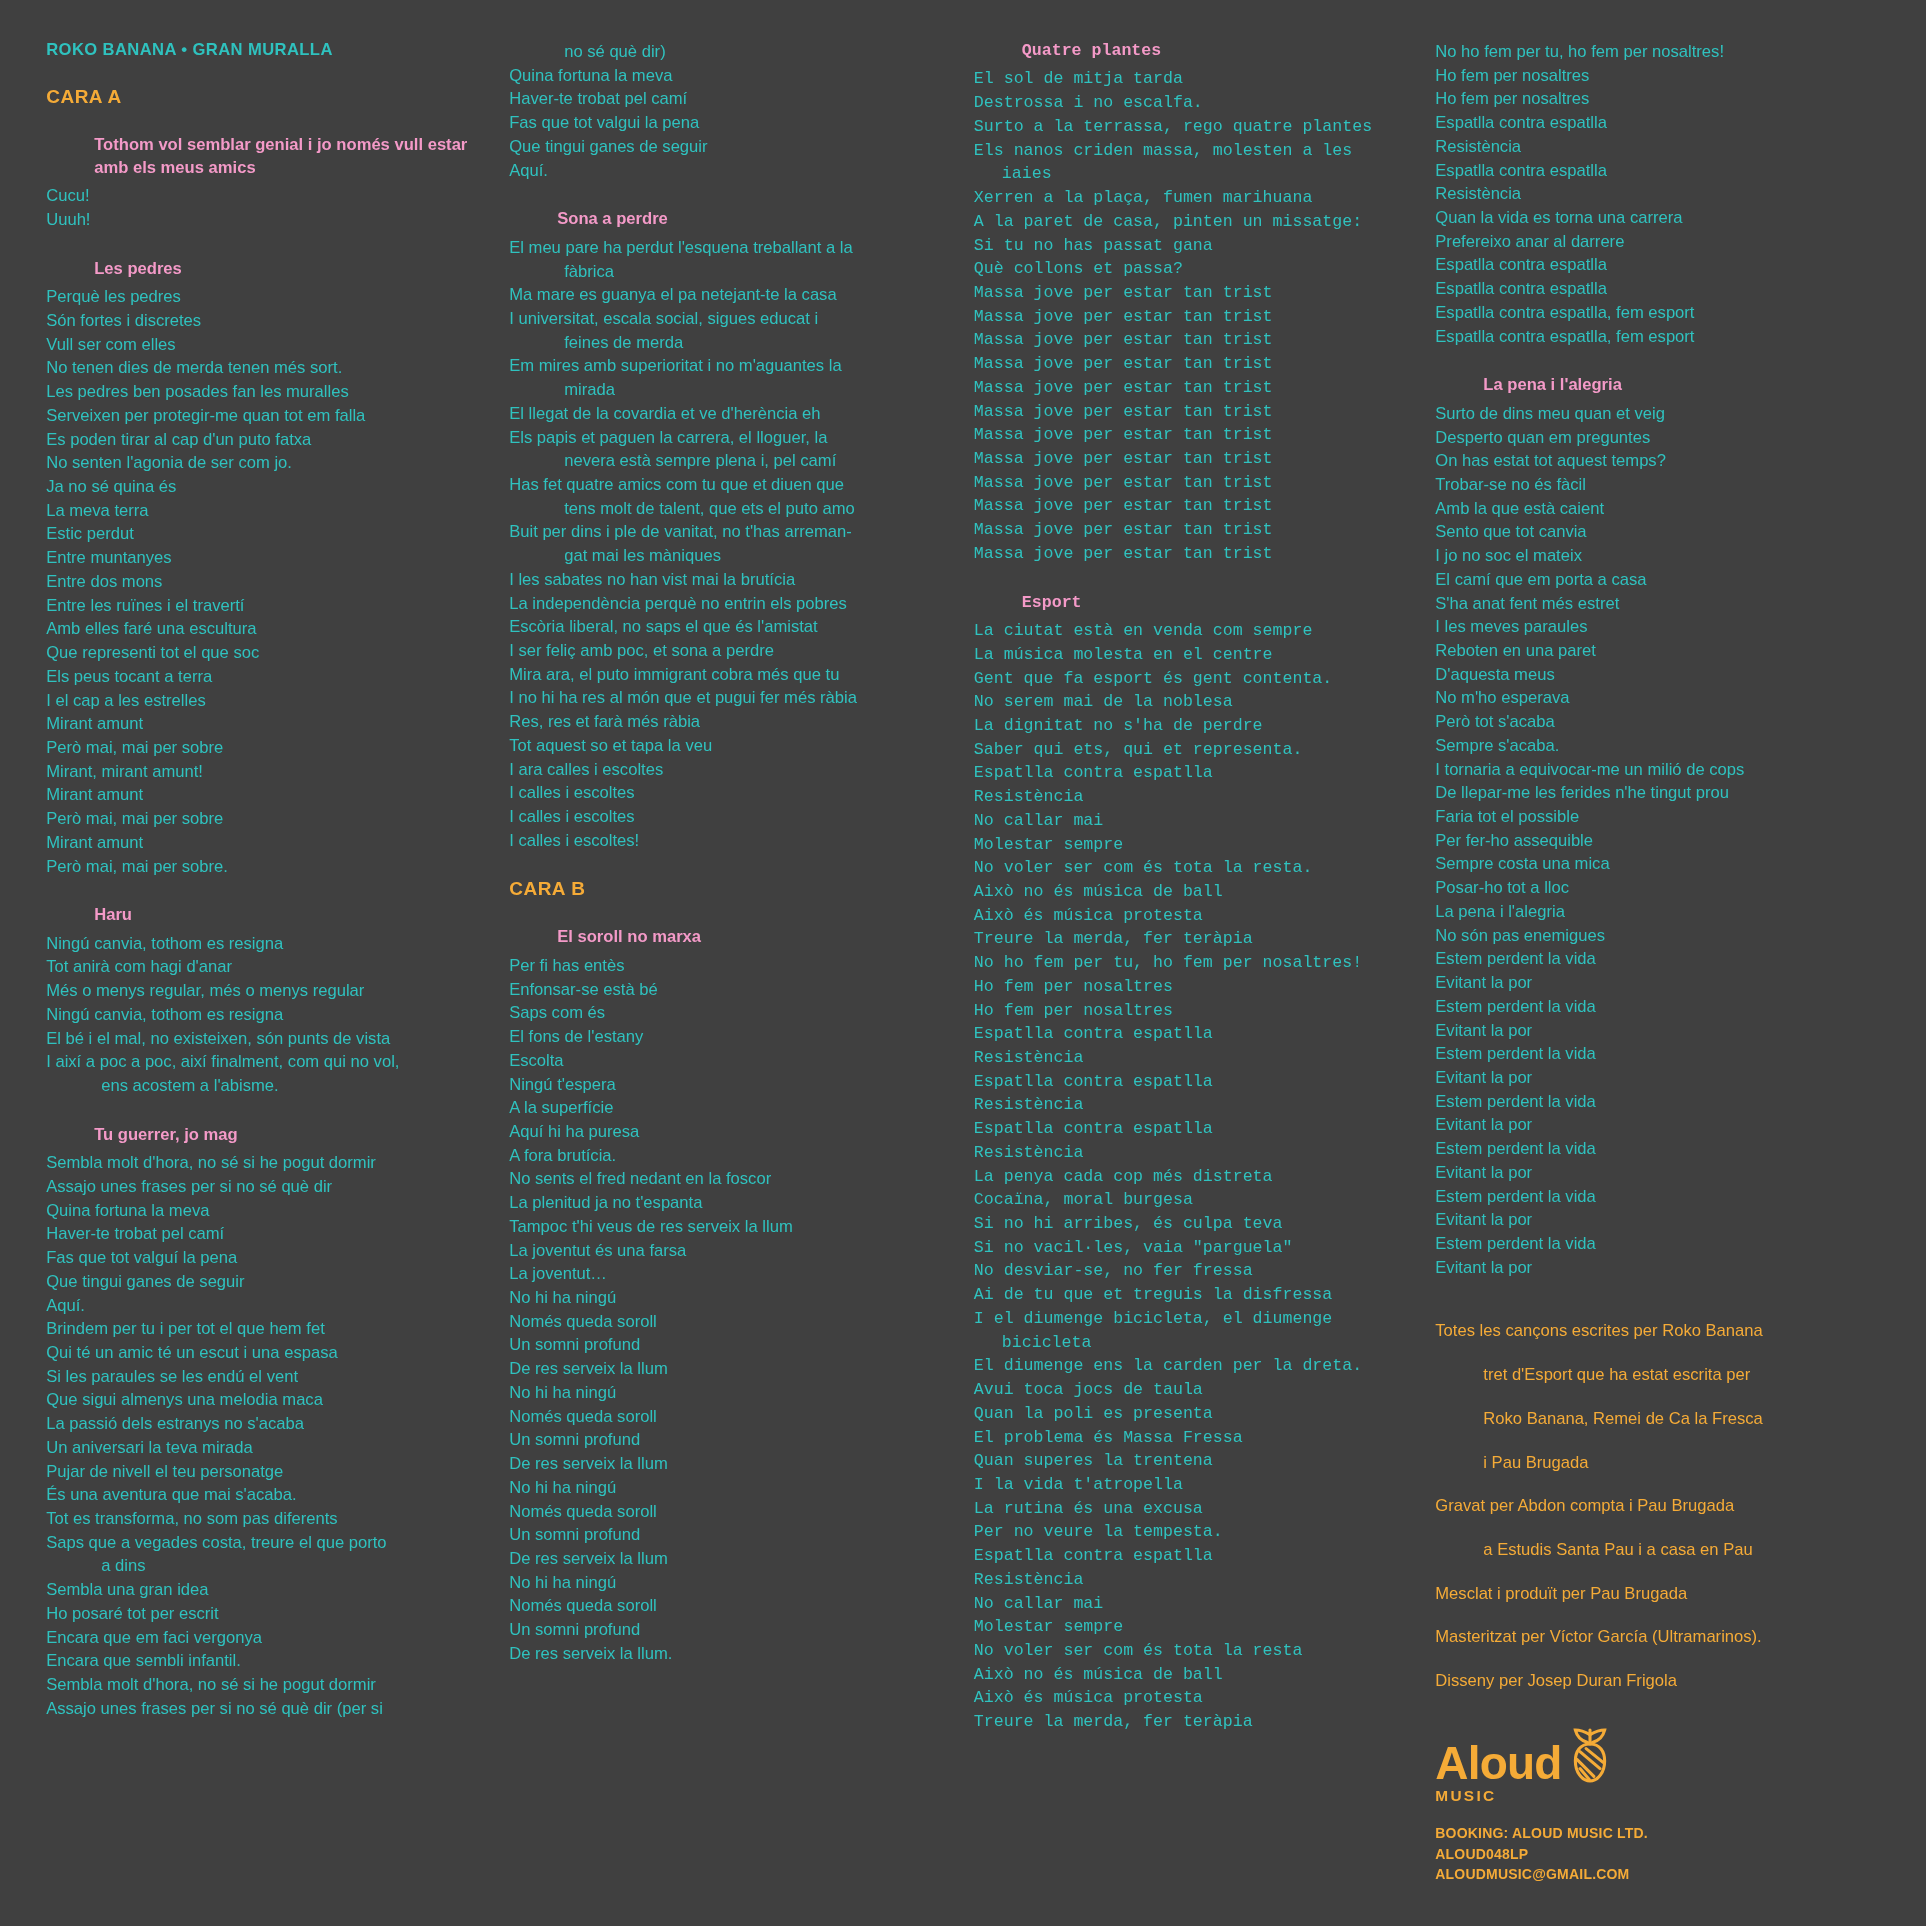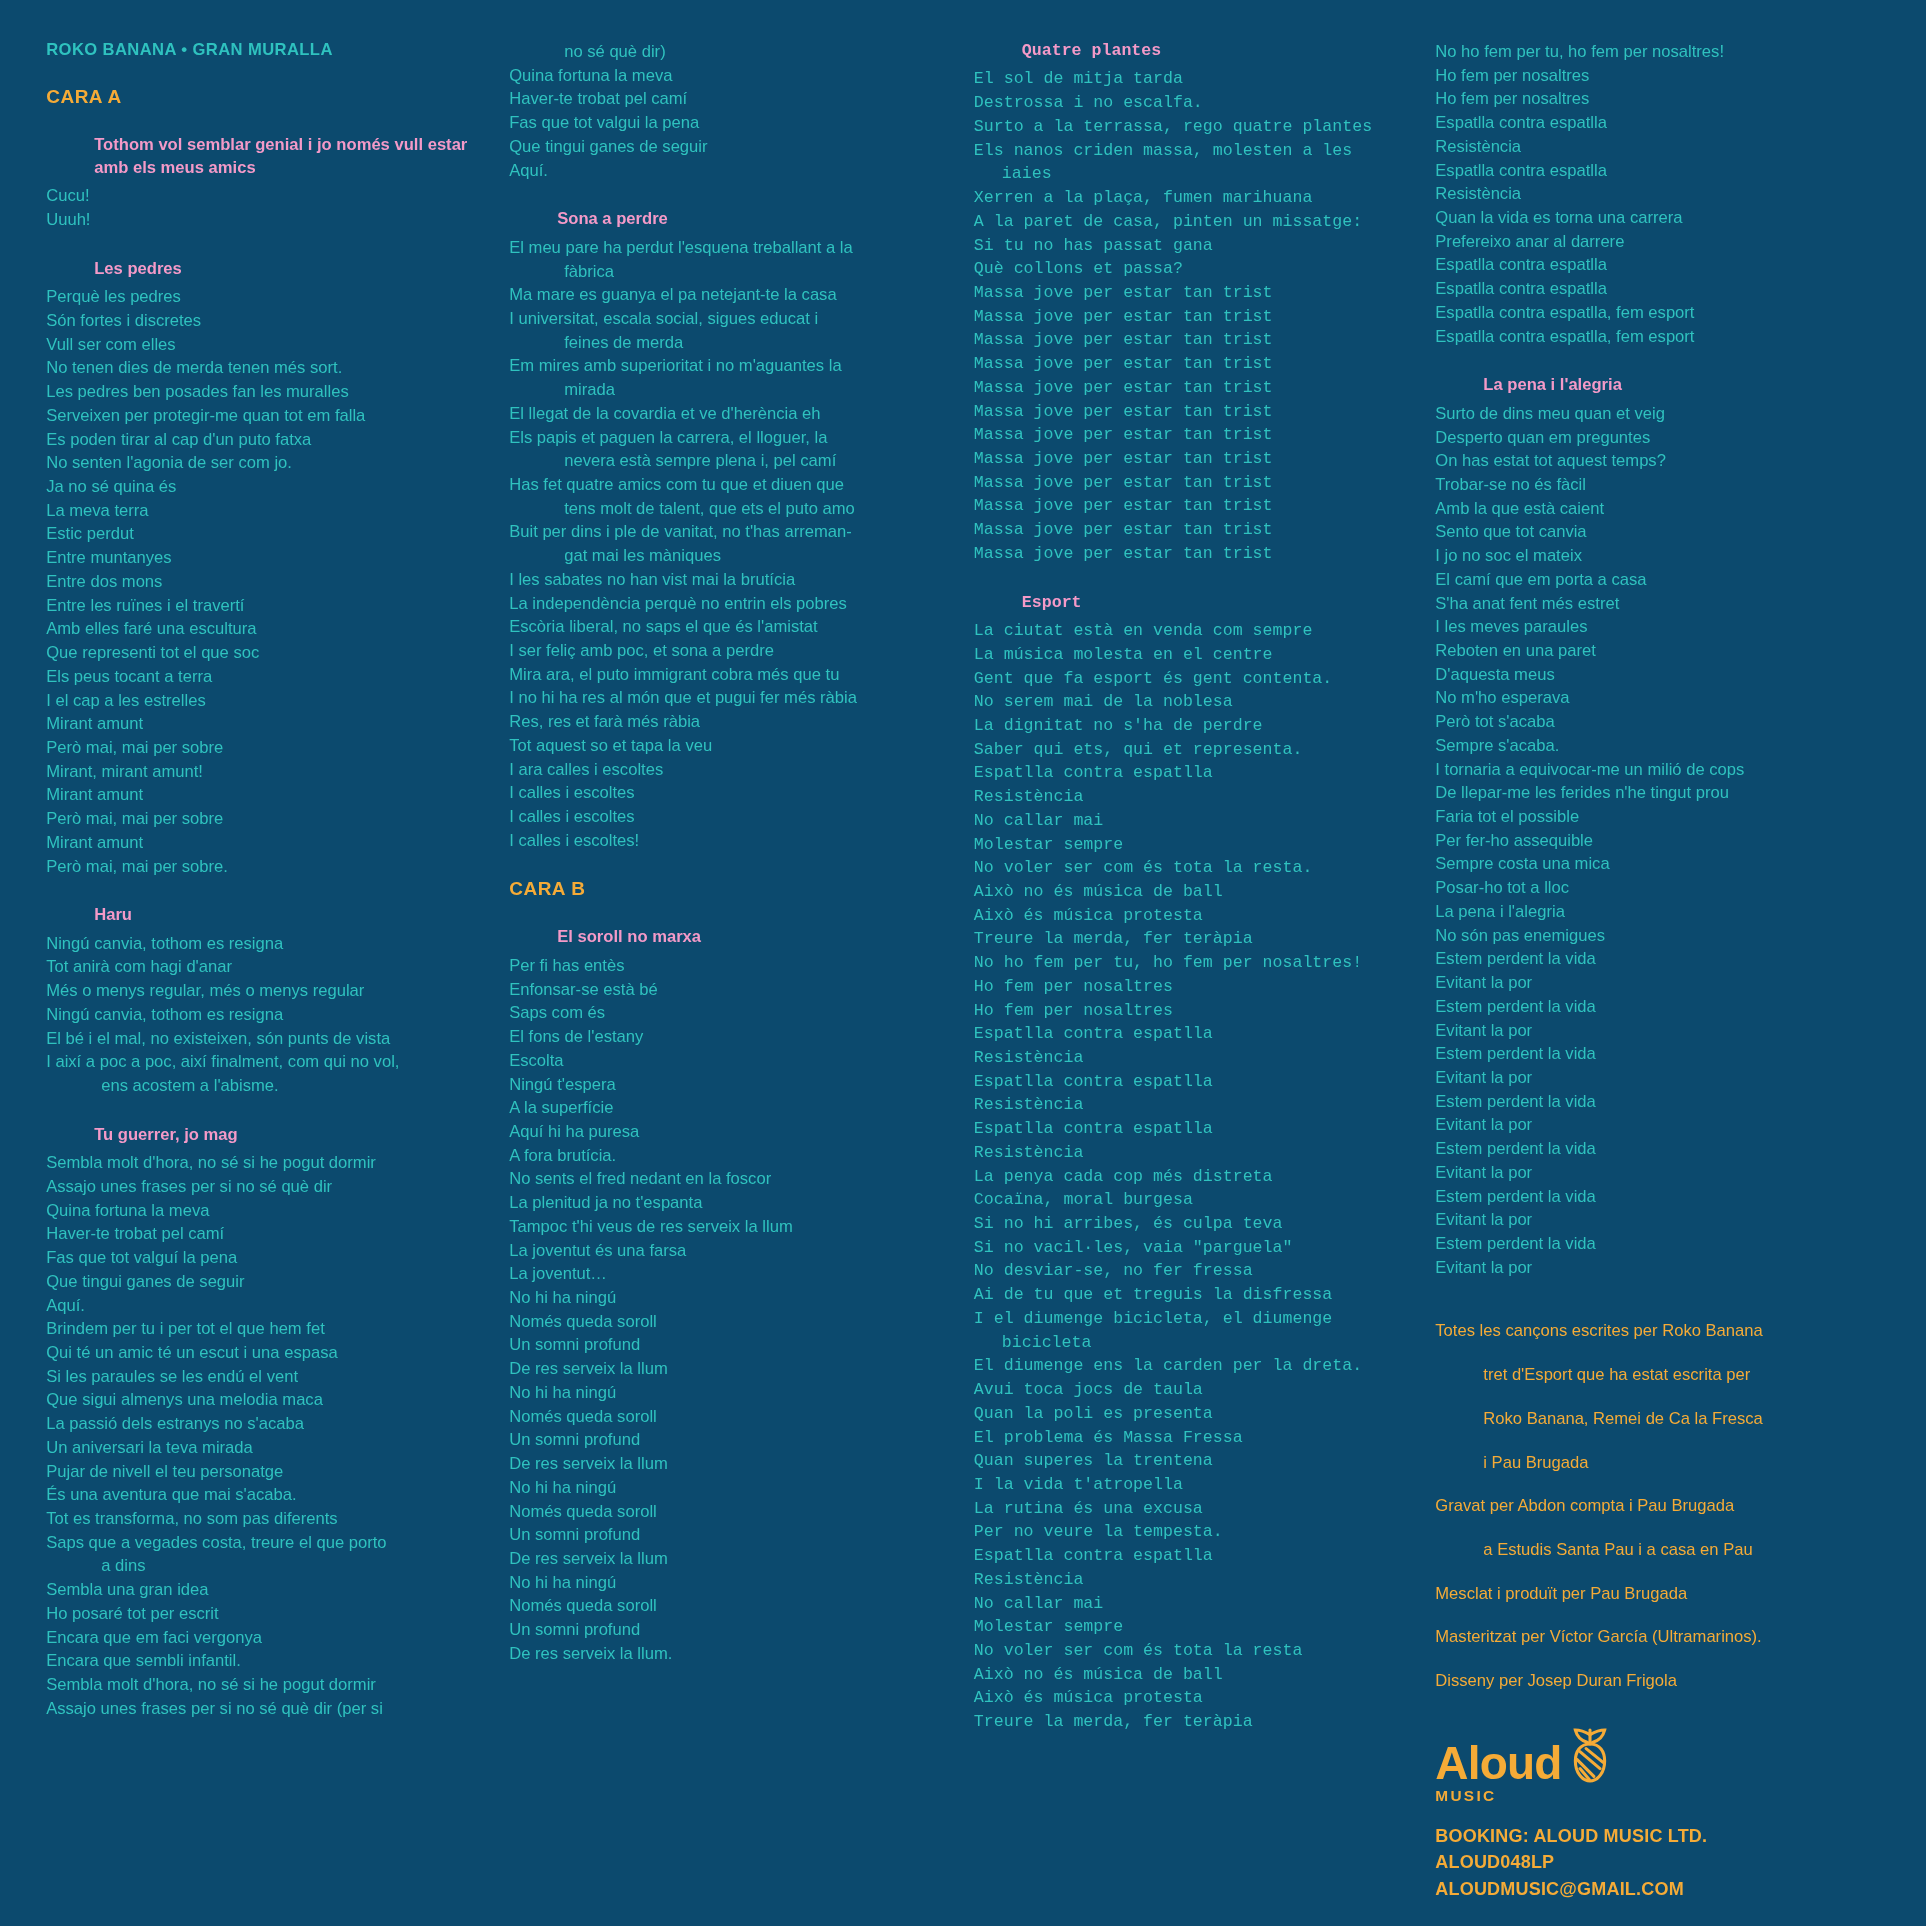--- a/index.html
+++ b/index.html
@@ -12,21 +12,21 @@
     height: 1926px;
     font-family: "Liberation Sans", sans-serif;
     -webkit-font-smoothing: antialiased;
   }
   .sheet {
     position: relative;
     width: 1926px;
     height: 1926px;
     box-sizing: border-box;
     padding: 40px 40px 31px 40px;
-    background: #0c4a6e;
+    background: #404040;
   }
   .cols {
     display: flex;
     flex-direction: row;
     align-items: flex-start;
     gap: 0px;
     height: 100%;
   }
   .col {
     width: 25%;
@@ -110,21 +110,21 @@
   }
   .logo-sub {
     font-size: 15.4px;
     font-weight: bold;
     letter-spacing: 2.3px;
     margin-top: 3px;
   }
   .pineapple { width: 48px; height: 57px; }
   .booking {
     color: #f5ab37;
-    font-size: 18px;
+    font-size: 14px;
     line-height: 1.45;
     font-weight: bold;
     letter-spacing: 0.2px;
     margin-top: 18.5px;
   }
 </style>
 </head>
 <body>
 
 <div class="sheet">

